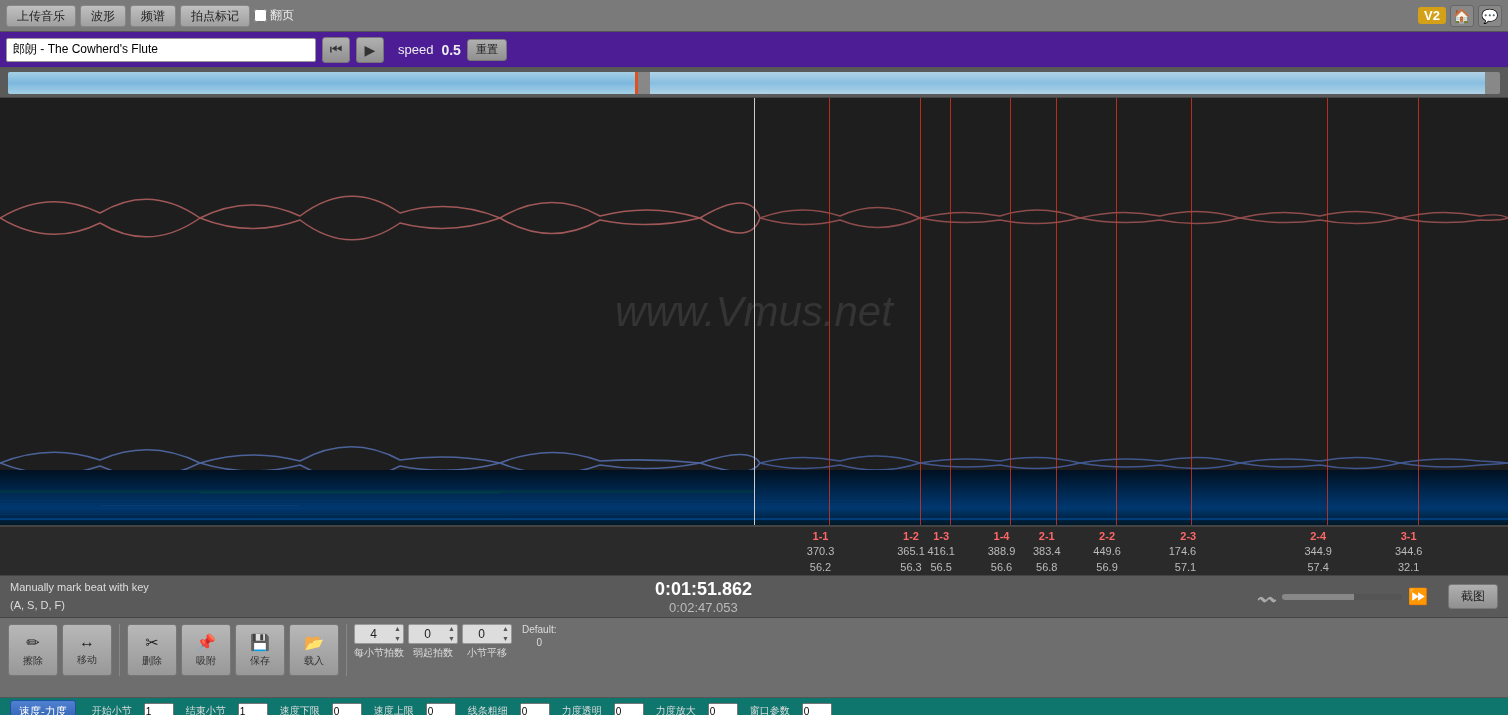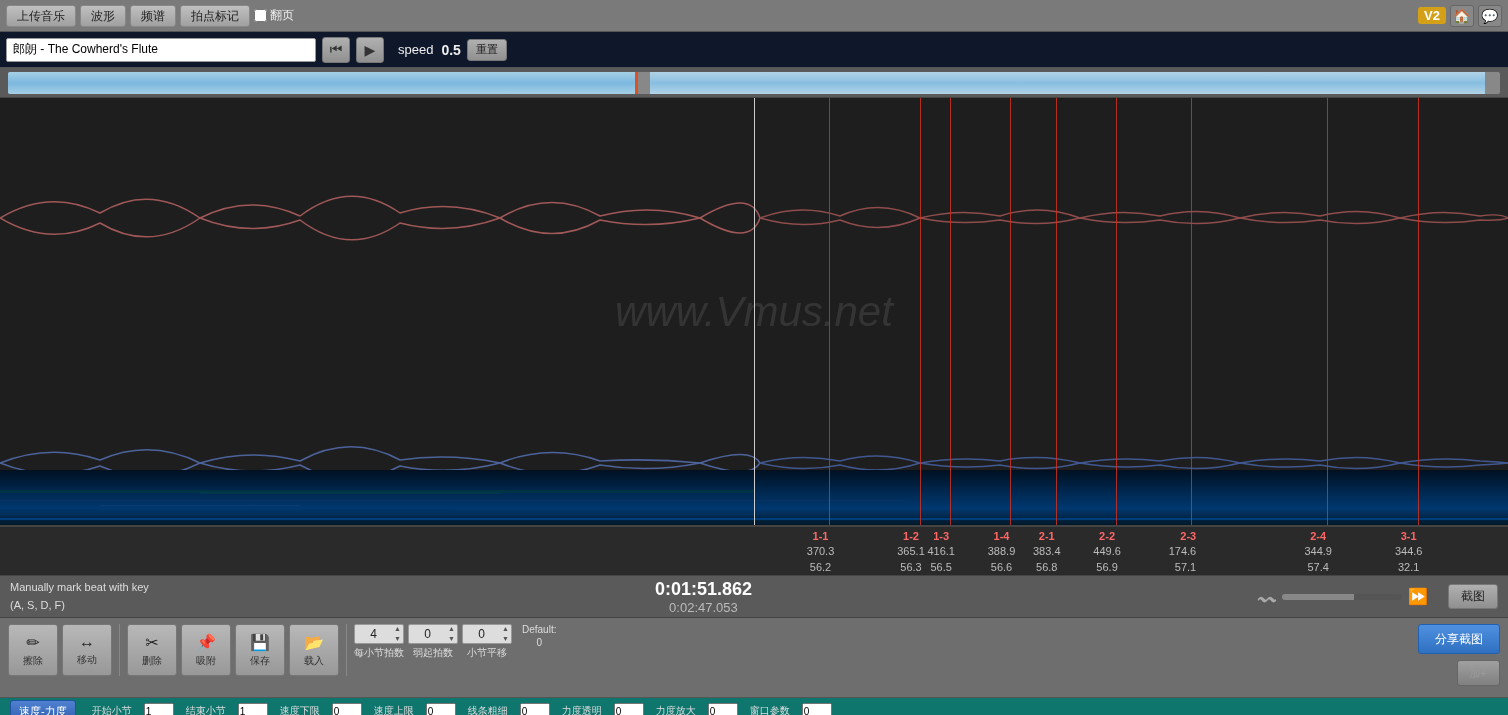--- a/index.html
+++ b/index.html
@@ -50,21 +50,21 @@
       cursor: pointer;
       display: flex;
       align-items: center;
       justify-content: center;
       color: #ddd;
       font-size: 14px;
     }
 
     
     .second-toolbar {
-      background: #0f172a;
+      background: #4c1d95;
       height: 36px;
       display: flex;
       align-items: center;
       padding: 0 6px;
       gap: 6px;
       border-bottom: 1px solid #555;
     }
     .song-title-input {
       background: #fff;
       border: 1px solid #999;
@@ -605,24 +605,20 @@
       </div>
     </div>
     <span class="spinner-label">小节平移</span>
   </div>
 
   <div class="spinner-group" style="margin-left:6px;">
     <span class="default-label">Default:</span>
     <span class="default-label">0</span>
   </div>
 
-  <div class="right-panel">
-    <button class="share-btn">分享截图</button>
-    <button class="grayed-btn">加+</button>
-  </div>
 </div>
 
 <div class="bottom-checks">
 
   <button class="active-btn tool-btn" style="height:22px;padding:2px 8px;">速度-力度</button>
 
   <div style="display:flex;gap:12px;flex:1;flex-wrap:wrap;align-items:center;">
     <span style="font-size:10px;color:#ddd;">开始小节</span>
     <input type="number" style="width: 30px; height: 16px; font-size: 10px;" value="1">
     <span style="font-size:10px;color:#ddd;">结束小节</span>

